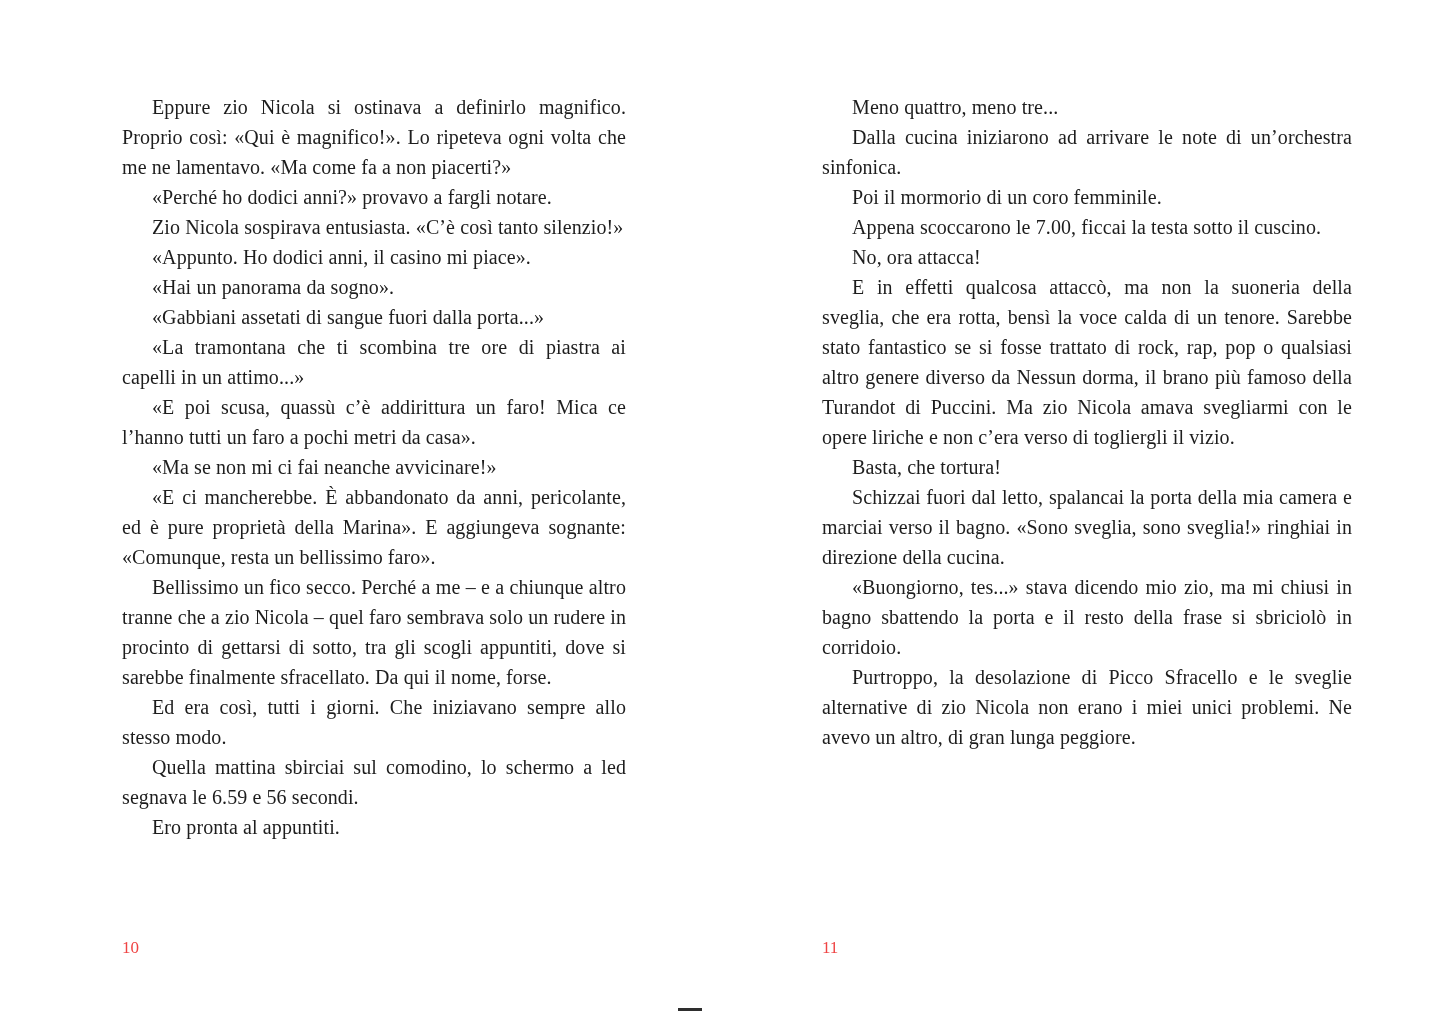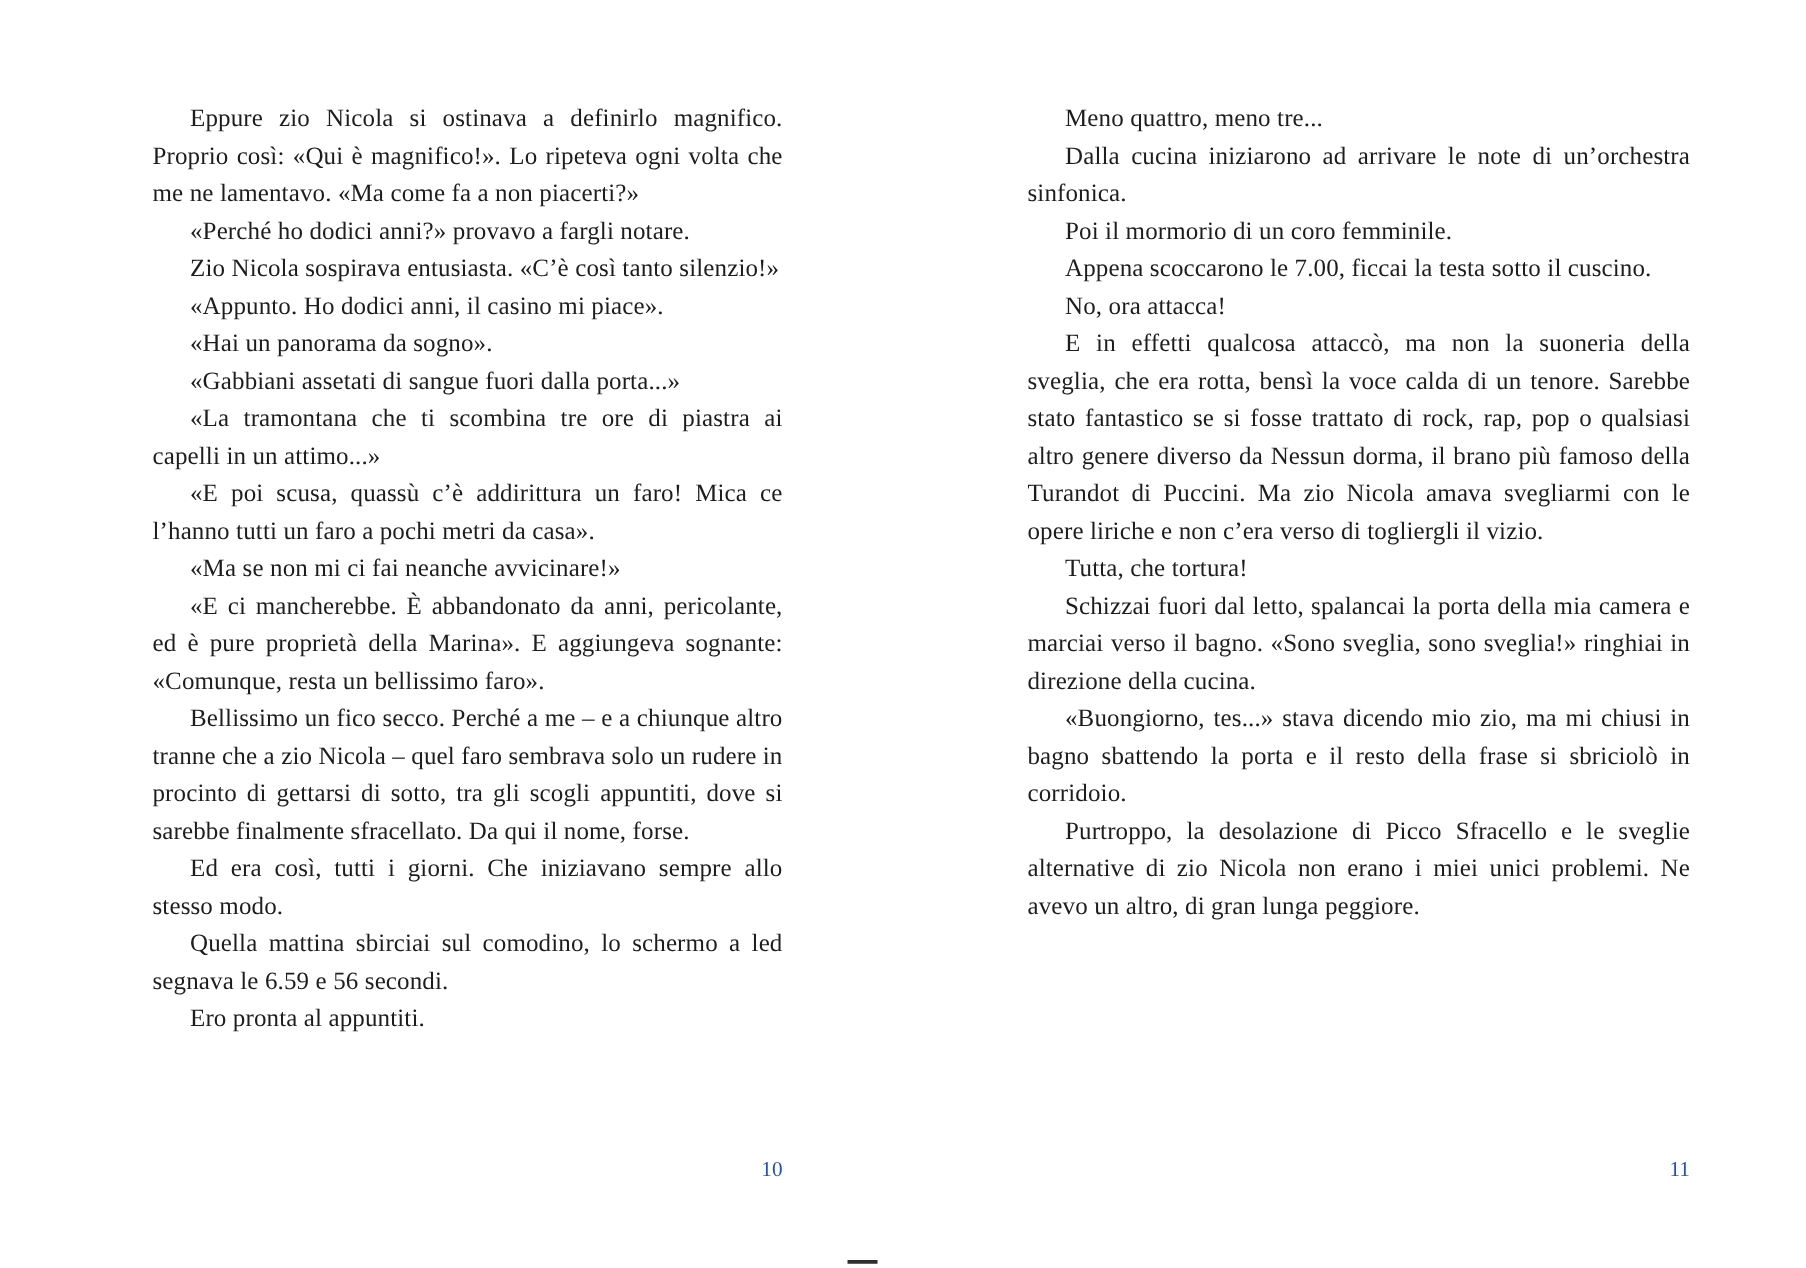--- a/index.html
+++ b/index.html
@@ -10,21 +10,21 @@
     position: relative;
     width: 1445px;
     height: 1014px;
     background: #ffffff;
     overflow: hidden;
     font-family: "Liberation Serif", "DejaVu Serif", serif;
     color: #1d1d1d;
   }
   .page {
     position: absolute;
-    top: 80px;
+    top: 92px;
   }
   #page-left {
     left: 122px;
     width: 504px;
   }
   #page-right {
     left: 822px;
     width: 530px;
   }
   .page-text p {
@@ -35,23 +35,23 @@
     text-indent: 30px;
     letter-spacing: 0.1px;
   }
   .italic {
   }
   .page-number {
     position: absolute;
     top: 846px;
     left: 0;
     width: 100%;
-    text-align: right;
+    text-align: left;
     font-size: 17px;
-    color: #1d4ed8;
+    color: #ef4444;
   }
   .bottom-mark {
     position: absolute;
     left: 678px;
     top: 1008px;
     width: 24px;
     height: 3px;
     background: #2e2e2e;
   }
 </style>
@@ -81,21 +81,21 @@
   </div>
 
   <div class="page" id="page-right">
     <div class="page-text">
         <p><span class="italic">Meno quattro, meno tre...</span></p>
         <p><span>Dalla cucina iniziarono ad arrivare le note di un’orchestra sinfonica.</span></p>
         <p><span>Poi il mormorio di un coro femminile.</span></p>
         <p><span>Appena scoccarono le 7.00, ficcai la testa sotto il cuscino.</span></p>
         <p><span class="italic">No, ora attacca!</span></p>
         <p><span>E in effetti qualcosa attaccò, ma non la suoneria della sveglia, che era rotta, bensì la voce calda di un tenore. Sarebbe stato fantastico se si fosse trattato di rock, rap, pop o qualsiasi altro genere diverso da </span><span class="italic">Nessun dorma</span><span>, il brano più famoso della </span><span class="italic">Turandot</span><span> di Puccini. Ma zio Nicola amava svegliarmi con le opere liriche e non c’era verso di togliergli il vizio.</span></p>
-        <p><span class="italic">Tutta, che tortura!</span></p>
+        <p><span class="italic">Basta, che tortura!</span></p>
         <p><span>Schizzai fuori dal letto, spalancai la porta della mia camera e marciai verso il bagno. «Sono sveglia, sono sveglia!» ringhiai in direzione della cucina.</span></p>
         <p><span>«Buongiorno, tes...» stava dicendo mio zio, ma mi chiusi in bagno sbattendo la porta e il resto della frase si sbriciolò in corridoio.</span></p>
         <p><span>Purtroppo, la desolazione di Picco Sfracello e le sveglie alternative di zio Nicola non erano i miei unici problemi. Ne avevo un altro, di gran lunga peggiore.</span></p>
       </div>
     <div class="page-number">11</div>
   </div>
 
   <div class="bottom-mark"></div>
 
 </div>

